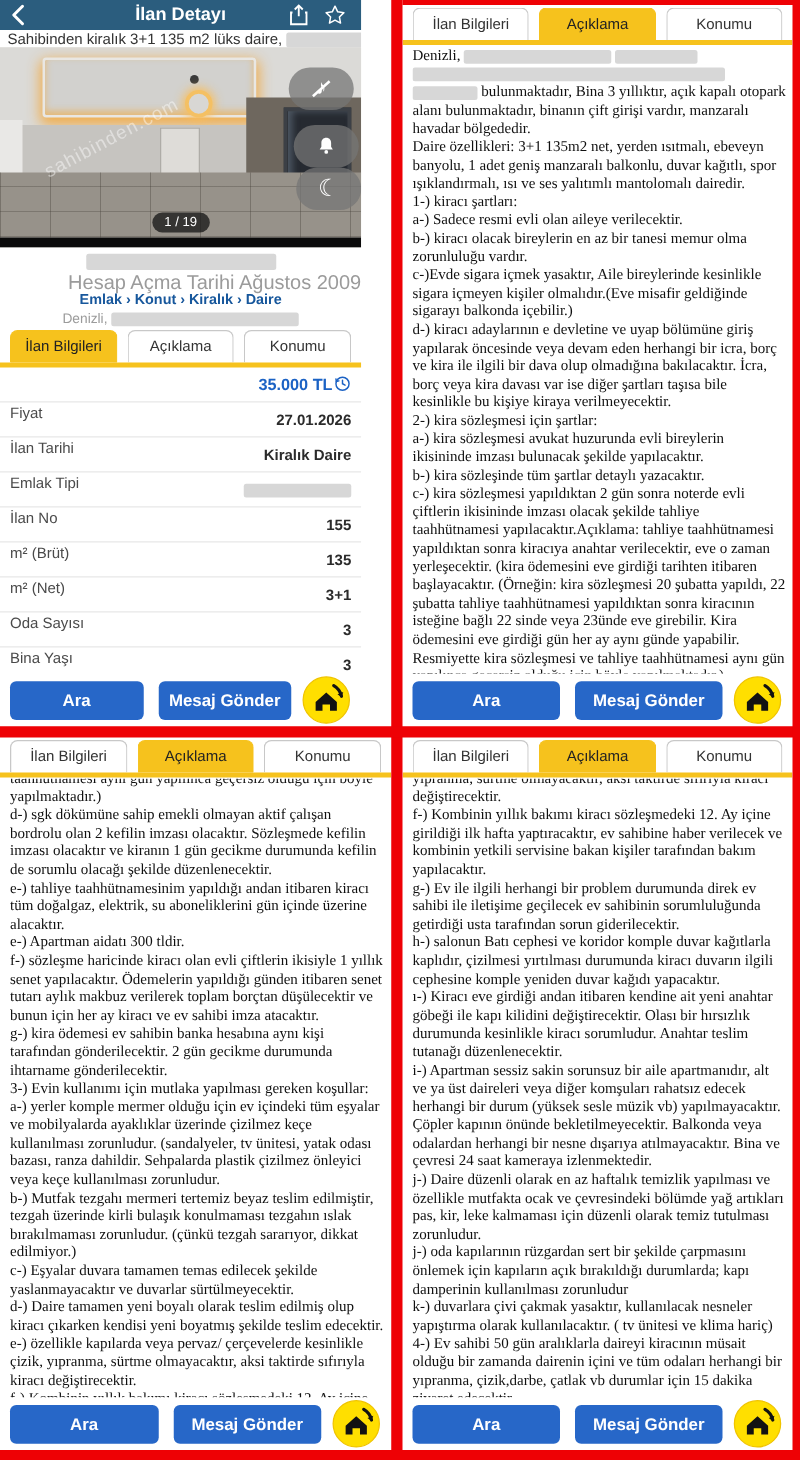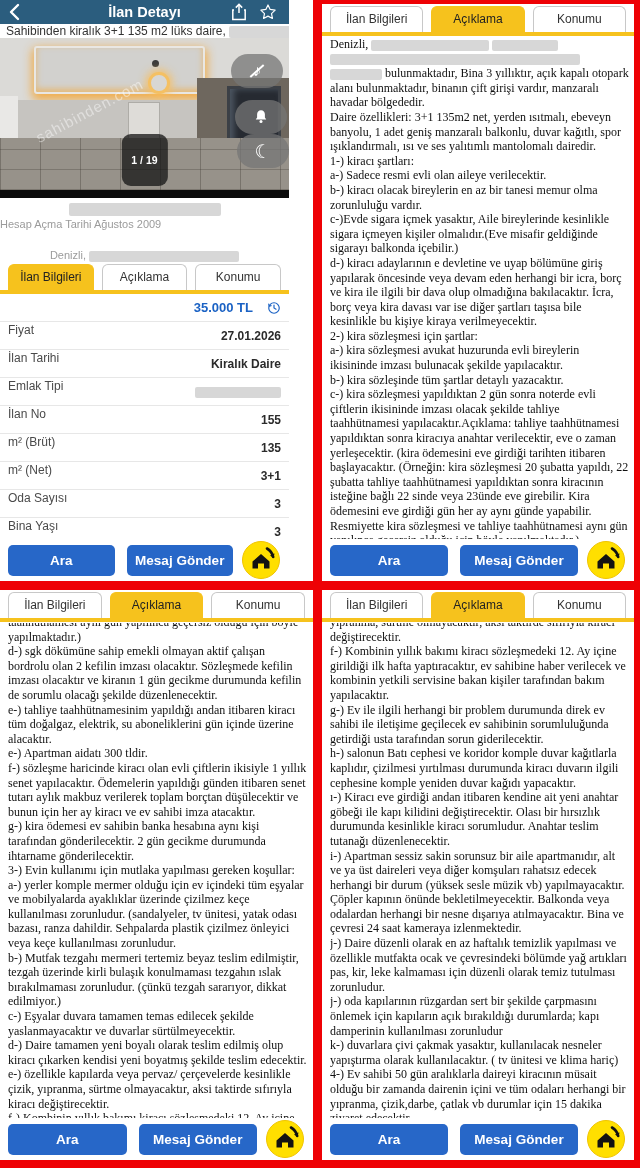--- a/index.html
+++ b/index.html
@@ -60,35 +60,35 @@
   .letterbox{position:absolute;left:0;right:0;bottom:0;height:8px;background:#0b0b0b;}
   .watermark{position:absolute;left:30px;top:64px;color:rgba(255,255,255,.45);font-size:15px;
              transform:rotate(-28deg);letter-spacing:1px;}
   .ov{position:absolute;width:52px;height:34px;background:rgba(118,118,118,.75);border-radius:17px;
       display:flex;align-items:center;justify-content:center;color:#fff;}
   .ov.music{right:6px;top:16px;}
   .ov.bell{right:2px;top:62px;}
   .ov.moon{right:0px;top:96px;font-size:19px;}
   .slash{position:absolute;width:2px;height:18px;background:#fff;transform:rotate(48deg);}
   .pager{position:absolute;left:50%;transform:translateX(-50%);bottom:12px;background:rgba(20,20,20,.75);
-         color:#fff;font-size:10.5px;padding:20px 10px;border-radius:9px;font-weight:bold;}
+         color:#fff;font-size:10.5px;padding:2px 10px;border-radius:9px;}
   .seller-name{position:absolute;left:50%;transform:translateX(-50%);top:203px;width:152px;height:13px;
                background:#d7d7d7;border-radius:2px;}
-  .seller-meta{position:absolute;left:0;right:0;top:218px;text-align:left;font-size:11px;color:#9b9b9b;}
+  .seller-meta{position:absolute;left:0;right:0;top:218px;text-align:right;font-size:16px;color:#9b9b9b;}
   .crumb{position:absolute;left:0;right:0;top:234px;text-align:center;font-size:11.5px;
          color:#17579c;font-weight:bold;}
   .loc{position:absolute;left:0;right:0;top:249px;text-align:center;font-size:11px;color:#9b9b9b;}
   .q1tabs{top:264px;}
   .q1tabline{top:290px;}
   .rows{position:absolute;left:0;right:0;top:294px;bottom:0;}
   .row{display:flex;align-items:center;height:27px;padding:0 8px;border-bottom:1px solid #e7e7e7;
        font-size:12px;}
   .row .lab{color:#4a4a4a;flex:1;margin-top:44px;}
   .row .val{color:#2b2b2b;text-align:right;font-weight:bold;}
-  .row .val.price{color:#1b62c4;font-weight:bold;font-size:13px;display:flex;align-items:flex-end;gap:14px;}
+  .row .val.price{color:#1b62c4;font-weight:bold;font-size:13px;display:flex;align-items:flex-start;gap:1px;}
   svg{display:block;}
 </style>
 </head>
 <body>
 
 <div id="canvas">
 
   <div class="quad" style="left:0;top:0;width:289px;height:581px;">
     <div class="hdr">
       <span class="back">
@@ -141,20 +141,21 @@
       </div>
       <div class="ov moon">☾</div>
       <div class="pager">1 / 19</div>
     </div>
 
     <div class="seller-name"></div>
     <div class="seller-meta">
       <span>Hesap Açma Tarihi</span>
       <span>Ağustos 2009</span>
     </div>
+    <div class="crumb">Emlak › Konut › Kiralık › Daire</div>
     <div class="loc">
       <span>Denizli,</span>
       <span class="blur" style="width:150px;"></span>
     </div>
 
     <div class="tabs q1tabs">
       <div class="tab active">İlan Bilgileri</div>
       <div class="tab">Açıklama</div>
       <div class="tab">Konumu</div>
     </div>

